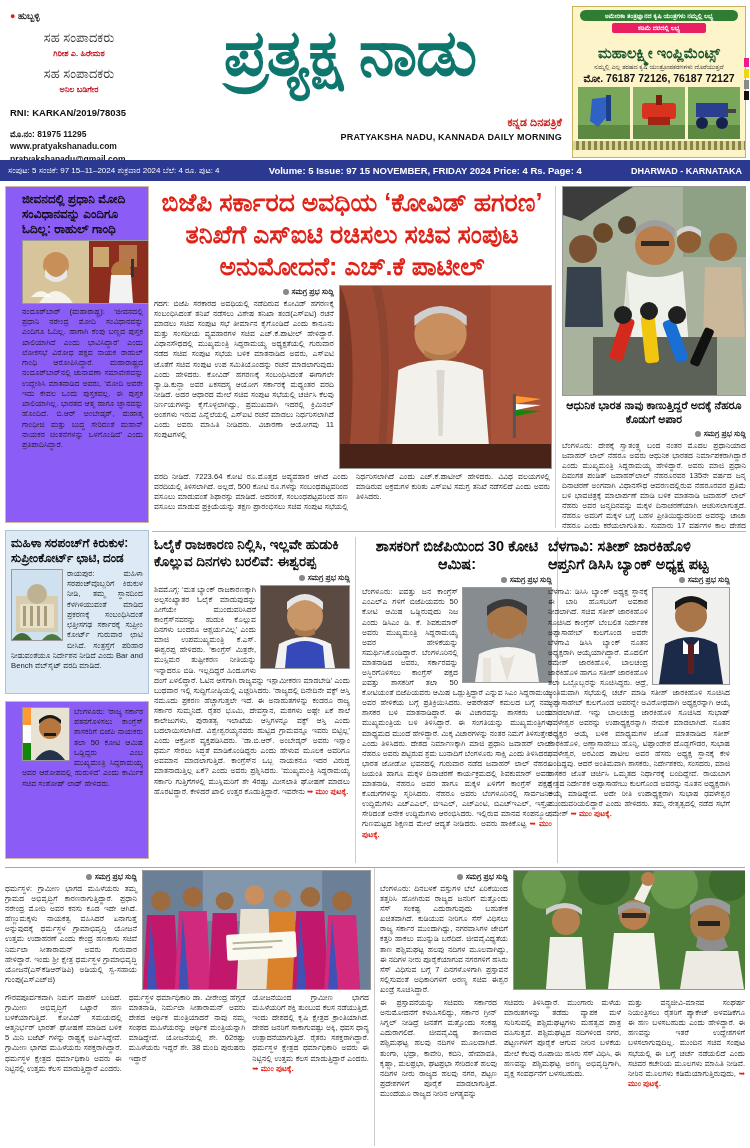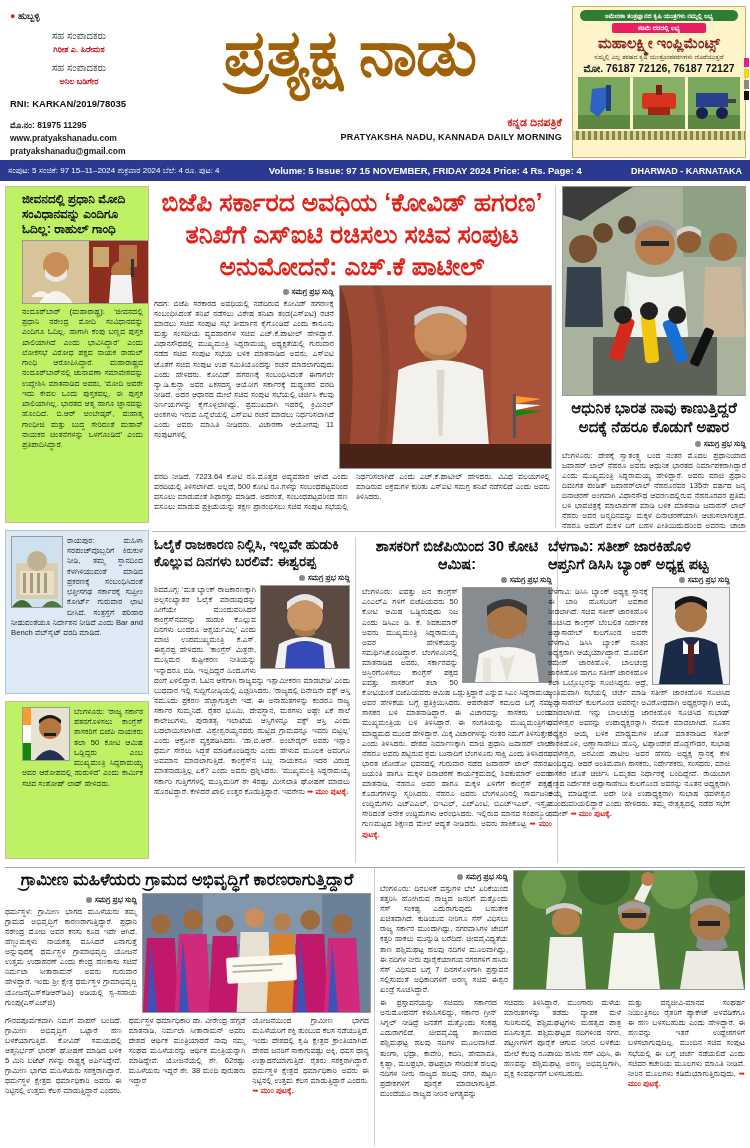--- a/index.html
+++ b/index.html
@@ -3,38 +3,38 @@
 <meta charset="utf-8">
 <style>
   html,body{margin:0;padding:0;background:#e9e9e9;}
   #page{position:relative;width:750px;height:1148px;background:#ffffff;margin:0 auto;overflow:hidden;
         font-family:"Liberation Sans","DejaVu Sans",sans-serif;color:#1a1a1a;}
   
   #masthead{position:absolute;left:0;top:0;width:750px;height:158px;}
   .mh-left{position:absolute;left:10px;top:10px;width:138px;font-size:8px;line-height:1.45;}
   .city{font-weight:bold;font-size:9px;color:#222;}
   .city .dot{color:#d21; font-size:9px;}
-  .ed-label{text-align:center;font-size:10px;color:#333;margin-top:6px;}
+  .ed-label{text-align:center;font-size:13px;color:#333;margin-top:6px;}
   .ed-name{text-align:center;font-size:8px;color:#c1121f;font-weight:bold;}
   .rni{font-weight:bold;font-size:9.5px;color:#111;margin-top:10px;}
   .mh-contact{font-size:8.5px;font-weight:bold;margin-top:8px;line-height:1.5;}
   .paper-title{position:absolute;left:138px;top:20px;width:424px;text-align:center;
-               font-size:64px;font-weight:bold;color:#a16207;line-height:1.05;letter-spacing:-1px;}
+               font-size:64px;font-weight:bold;color:#0f766e;line-height:1.05;letter-spacing:-1px;}
   .paper-sub-kn{position:absolute;left:300px;top:116px;width:262px;text-align:right;
                 color:#cf1b17;font-weight:bold;font-size:11px;}
   .paper-sub-en{position:absolute;left:260px;top:132px;width:302px;text-align:right;
                 color:#111;font-weight:bold;font-size:9px;letter-spacing:.2px;}
   
   #adbox{position:absolute;left:572px;top:6px;width:172px;height:150px;background:#fdf4c9;
          border:1px solid #c9b35a;text-align:center;overflow:hidden;}
   .ad-banner{margin:3px auto 0;width:92%;background:#2e7d32;color:#fff;font-size:6.3px;
              border-radius:6px;padding:1.5px 0;font-weight:bold;}
   .ad-ribbon{margin:2px auto 0;width:55%;background:#e91e63;color:#fff;font-size:6.3px;
              border-radius:2px;padding:1px 0;font-weight:bold;}
-  .ad-title{color:#7f1d1d;font-weight:bold;font-size:14.5px;margin-top:2px;}
+  .ad-title{color:#14532d;font-weight:bold;font-size:14.5px;margin-top:12px;}
   .ad-sub{font-size:6.4px;color:#222;margin-top:1px;}
   .ad-phone{font-size:10.5px;font-weight:bold;color:#111;margin-top:1px;}
   .ad-imgs{margin-top:2px;}
   .ad-footer{height:9px;background:#8a8540;margin-top:2px;
              background-image:repeating-linear-gradient(90deg,#d8d4a0 0 3px,#8a8540 3px 6px);}
   
   #regbar{position:absolute;right:1px;top:58px;width:5px;}
   #regbar div{width:5px;height:9px;margin-bottom:2px;}
   
   #infobar{position:absolute;left:0;top:160px;width:750px;height:21px;background:#2b3990;color:#fff;
@@ -46,37 +46,37 @@
   .body-txt{font-size:7.6px;line-height:1.33;text-align:justify;color:#1b1b1b;}
   .byline{display:flex;align-items:center;justify-content:flex-end;gap:3px;
           font-size:7.6px;font-weight:bold;color:#222;margin:2px 0;}
   .byline .bicon{width:6px;height:6px;border-radius:50%;background:#888;display:inline-block;}
   .more{color:#e02318;font-weight:bold;font-size:7.6px;}
   .hl-black{font-weight:bold;color:#0c0c0c;line-height:1.25;}
   .rule-h{position:absolute;left:152px;top:531px;width:594px;border-top:1px solid #b5b5b5;}
   
   #leftcol{position:absolute;left:5px;top:186px;width:144px;}
   .lbox{border:1px solid #d0b9a0;box-sizing:border-box;padding:5px 5px 4px;margin-bottom:7px;overflow:hidden;}
-  .lbox.peach{background:#bef264;padding-left:16px;}
+  .lbox.peach{background:#8b5cf6;padding-left:16px;}
   .lbox.blue{background:#ddeaf5;border-color:#aac4d8;}
   .lbox .hl-black{font-size:12px;margin-bottom:3px;}
   .lbox .body-txt{font-size:7.7px;}
   .ph-fl{float:left;margin:0 4px 2px 0;border:1px solid #999;}
   
   #centertop{position:absolute;left:154px;top:186px;width:402px;height:342px;overflow:hidden;
              border-right:1px solid #cccccc;box-sizing:border-box;padding-right:5px;}
   .main-hl{color:#e02318;font-weight:bold;font-size:25px;line-height:1.28;text-align:center;}
   .ma-top{display:flex;gap:5px;margin-top:3px;}
   .ma-left{width:46%;}
   .ma-photo{width:54%;}
   .ma-photo svg{border:1px solid #999;}
   .ma-bottom{column-count:2;column-gap:8px;margin-top:3px;}
   
   #righttop{position:absolute;left:562px;top:186px;width:184px;height:342px;overflow:hidden;}
-  #righttop .hl-black{font-size:15px;text-align:center;margin-top:3px;}
+  #righttop .hl-black{font-size:11px;text-align:center;margin-top:3px;}
   
   .midcol{position:absolute;top:537px;height:326px;overflow:hidden;box-sizing:border-box;}
   .midcol .hl-black{font-size:13.5px;margin-bottom:2px;}
   .ph-fr{float:right;margin:0 0 2px 4px;border:1px solid #999;}
   #midcol2{left:154px;width:202px;border-right:1px solid #ccc;padding-right:5px;}
   #midcol3{left:362px;width:196px;border-right:1px solid #ccc;padding-right:5px;}
   #midcol4{left:548px;width:182px;}
   
   #bottom{position:absolute;left:5px;top:867px;width:740px;height:278px;border-top:1px solid #a8a8a8;
           display:flex;}
@@ -170,20 +170,21 @@
         <rect x="70" y="6" width="16" height="20" fill="#c9a76f"></rect>
         <rect x="96" y="4" width="18" height="22" fill="#b6774a"></rect>
         <circle cx="98" cy="30" r="10" fill="#b5793f"></circle>
         <path d="M88 34 L108 34 L110 62 L86 62 Z" fill="#f2f2f2"></path>
         <rect x="108" y="18" width="3" height="18" fill="#333"></rect>
       </svg>
       <div class="body-txt">ನಂದೂರ್‌ಬಾರ್ (ಮಹಾರಾಷ್ಟ್ರ): ‘ಜೀವನದಲ್ಲಿ ಪ್ರಧಾನಿ ನರೇಂದ್ರ ಮೋದಿ ಸಂವಿಧಾನವನ್ನು ಎಂದಿಗೂ ಓದಿಲ್ಲ. ಹಾಗಾಗಿ ಕೆಂಪು ಬಣ್ಣದ ಪುಸ್ತಕ ಖಾಲಿಯಾಗಿದೆ ಎಂದು ಭಾವಿಸಿದ್ದಾರೆ’ ಎಂದು ಲೋಕಸಭೆ ವಿರೋಧ ಪಕ್ಷದ ನಾಯಕ ರಾಹುಲ್ ಗಾಂಧಿ ಆರೋಪಿಸಿದ್ದಾರೆ. ಮಹಾರಾಷ್ಟ್ರದ ನಂದೂರ್‌ಬಾರ್‌ನಲ್ಲಿ ಚುನಾವಣಾ ಸಮಾವೇಶವನ್ನು ಉದ್ದೇಶಿಸಿ ಮಾತನಾಡಿದ ಅವರು, ‘ಮೋದಿ ಅವರೇ ಇದು ಕೇವಲ ಒಂದು ಪುಸ್ತಕವಲ್ಲ. ಈ ಪುಸ್ತಕ ಖಾಲಿಯಾಗಿಲ್ಲ. ಭಾರತದ ಆತ್ಮ ಹಾಗೂ ಜ್ಞಾನವನ್ನು ಹೊಂದಿದೆ. ಬಿ.ಆರ್ ಅಂಬೇಡ್ಕರ್, ಮಹಾತ್ಮ ಗಾಂಧೀಜಿ ಮತ್ತು ಬುದ್ಧ ಸೇರಿದಂತೆ ಮಹಾನ್ ನಾಯಕರ ಚಿಂತನೆಗಳನ್ನು ಒಳಗೊಂಡಿದೆ’ ಎಂದು ಪ್ರತಿಪಾದಿಸಿದ್ದಾರೆ.</div>
     </div>
 
     <div class="lbox blue" style="height:164px;">
+      <div class="hl-black">ಮಹಿಳಾ ಸರಪಂಚ್‌ಗೆ ಕಿರುಕುಳ: ಸುಪ್ರೀಂಕೋರ್ಟ್ ಛಾಟಿ, ದಂಡ</div>
       <svg class="ph-fl" width="50" height="70" viewBox="0 0 50 70">
         <rect width="50" height="70" fill="#cfe0ee"></rect>
         <rect x="4" y="26" width="42" height="36" fill="#d8cdb0"></rect>
         <circle cx="25" cy="24" r="10" fill="#bfb292"></circle>
         <rect x="8" y="34" width="34" height="24" fill="#e7dfc6"></rect>
         <rect x="11" y="36" width="3" height="20" fill="#a99c7c"></rect>
         <rect x="18" y="36" width="3" height="20" fill="#a99c7c"></rect>
         <rect x="25" y="36" width="3" height="20" fill="#a99c7c"></rect>
         <rect x="32" y="36" width="3" height="20" fill="#a99c7c"></rect>
         <path d="M0 70 Q10 56 20 70 Z" fill="#3f6d33"></path>
@@ -324,21 +325,20 @@
       <path d="M12 56 Q38 42 64 56 L70 96 L6 96 Z" fill="#1c2a4a"></path>
       <path d="M30 52 L38 60 L46 52 L46 66 L30 66 Z" fill="#ffffff"></path>
       <rect x="35" y="56" width="6" height="30" fill="#5c1f1f"></rect>
     </svg>
     <div class="body-txt"><span>ಬೆಳಗಾವಿ: ಡಿಸಿಸಿ ಬ್ಯಾಂಕ್ ಅಧ್ಯಕ್ಷ ಸ್ಥಾನಕ್ಕೆ ಈ ಬಾರಿ ಹೊಸಬರಿಗೆ ಅವಕಾಶ ನೀಡಲಾಗಿದೆ. ಸಚಿವ ಸತೀಶ್ ಜಾರಕಿಹೊಳಿ ಸೂಚಿಸಿದ ಕಾಂಗ್ರೆಸ್ ಬೆಂಬಲಿತ ನಿರ್ದೇಶಕ ಅಪ್ಪಾಸಾಹೇಬ್ ಕುಲಗೊಂಡ ಅವರೇ ಬೆಳಗಾವಿ ಡಿಸಿಸಿ ಬ್ಯಾಂಕ್ ನೂತನ ಅಧ್ಯಕ್ಷರಾಗಿ ಆಯ್ಕೆಯಾಗಿದ್ದಾರೆ. ಮೊದಲಿಗೆ ರಮೇಶ್ ಜಾರಕಿಹೊಳಿ, ಬಾಲಚಂದ್ರ ಜಾರಕಿಹೊಳಿ ಹಾಗೂ ಸತೀಶ್ ಜಾರಕಿಹೊಳಿ ತಲಾ ಒಬ್ಬೊಬ್ಬರನ್ನು ಸೂಚಿಸಿದ್ದರು. ಆದ್ರೆ, ಅಂತಿಮವಾಗಿ ಸಭೆಯಲ್ಲಿ ಚರ್ಚೆ ಮಾಡಿ ಸತೀಶ್ ಜಾರಕಿಹೊಳಿ ಸೂಚಿಸಿದ ಅಪ್ಪಾಸಾಹೇಬ್ ಕುಲಗೊಂಡ ಅವರನ್ನೇ ಅವಿರೋಧವಾಗಿ ಅಧ್ಯಕ್ಷರನ್ನಾಗಿ ಆಯ್ಕೆ ಮಾಡಲಾಗಿದೆ. ಇನ್ನು ಬಾಲಚಂದ್ರ ಜಾರಕಿಹೊಳಿ ಸೂಚಿಸಿದ ಸುಭಾಷ್ ಢವಳೇಶ್ವರ ಅವರನ್ನು ಉಪಾಧ್ಯಕ್ಷರನ್ನಾಗಿ ನೇಮಕ ಮಾಡಲಾಗಿದೆ. ನೂತನ ಅಧ್ಯಕ್ಷರ ಆಯ್ಕೆ ಬಳಿಕ ಮಾಧ್ಯಮಗಳ ಜೊತೆ ಮಾತನಾಡಿದ ಸತೀಶ್ ಜಾರಕಿಹೊಳಿ, ಅಣ್ಣಾಸಾಹೇಬು ಹೊನ್ನಿ, ಟಿಪ್ಪಾಂಡೇಶ ದೊಡ್ಡಗೌಡರ, ಸುಭಾಷ ಢವಳೇಶ್ವರ, ಅರವಿಂದ ಪಾಟೀಲ ಅವರ ಹೆಸರು ಅಧ್ಯಕ್ಷ ಸ್ಥಾನಕ್ಕೆ ಕೇಳಿ ಬಂದಿದ್ದವು. ಆದರೆ ಅಂತಿಮವಾಗಿ ಶಾಸಕರು, ನಿರ್ದೇಶಕರು, ಸಂಸದರು, ಮಾಜಿ ಶಾಸಕರ ಜೊತೆ ಚರ್ಚಿಸಿ ಒಮ್ಮತದ ನಿರ್ಧಾರಕ್ಕೆ ಬಂದಿದ್ದೇವೆ. ರಾಯಬಾಗ ಕ್ಷೇತ್ರದ ನಿರ್ದೇಶಕ ಅಪ್ಪಾಸಾಹೇಬು ಕುಲಗೊಂಡ ಅವರನ್ನು ನೂತನ ಅಧ್ಯಕ್ಷರಾಗಿ ಆಯ್ಕೆ ಮಾಡಿದ್ದೇವೆ. ಅದೇ ರೀತಿ ಉಪಾಧ್ಯಕ್ಷರಾಗಿ ಸುಭಾಷ ಢವಳೇಶ್ವರ ಮುಂದುವರಿಯಲಿದ್ದಾರೆ ಎಂದು ಹೇಳಿದರು. ತಮ್ಮ ನೇತೃತ್ವದಲ್ಲಿ ನಡೆದ ಸಭೆಗೆ ರಮೇಶ್</span> <span class="more">➥ ಮುಂ ಪುಟಕ್ಕೆ.</span></div>
   </div>
 
   <div id="bottom">
 
     <div id="bleft" class="b-half">
-      <div class="b-hl">ಗ್ರಾಮೀಣ ಮಹಿಳೆಯರು ಗ್ರಾಮದ ಅಭಿವೃದ್ಧಿಗೆ ಕಾರಣರಾಗುತ್ತಿದ್ದಾರೆ</div>
       <div class="b-top">
         <div class="b-intro">
           <div class="byline">
               <span class="bicon"></span>
               <span>ಸಮಗ್ರ ಪ್ರಭ ಸುದ್ದಿ</span>
             </div>
           <div class="body-txt">ಧರ್ಮಸ್ಥಳ: ಗ್ರಾಮೀಣ ಭಾಗದ ಮಹಿಳೆಯರು ತಮ್ಮ ಗ್ರಾಮದ ಅಭಿವೃದ್ಧಿಗೆ ಕಾರಣರಾಗುತ್ತಿದ್ದಾರೆ. ಪ್ರಧಾನಿ ನರೇಂದ್ರ ಮೋದಿ ಅವರ ಕನಸು ಕೂಡ ಇದೇ ಆಗಿದೆ. ಹೆಣ್ಣುಮಕ್ಕಳು ನಾಯಕತ್ವ ವಹಿಸಿದರೆ ಏನಾಗುತ್ತೆ ಅನ್ನುವುದಕ್ಕೆ ಧರ್ಮಸ್ಥಳ ಗ್ರಾಮಾಭಿವೃದ್ಧಿ ಯೋಜನೆ ಉತ್ತಮ ಉದಾಹರಣೆ ಎಂದು ಕೇಂದ್ರ ಹಣಕಾಸು ಸಚಿವೆ ನಿರ್ಮಲಾ ಸೀತಾರಾಮನ್ ಅವರು ಗುರುವಾರ ಹೇಳಿದ್ದಾರೆ. ಇಂದು ಶ್ರೀ ಕ್ಷೇತ್ರ ಧರ್ಮಸ್ಥಳ ಗ್ರಾಮಾಭಿವೃದ್ಧಿ ಯೋಜನೆ(ಎಸ್‌ಕೆಡಿಆರ್‌ಡಿಪಿ) ಅಡಿಯಲ್ಲಿ ಸ್ವ-ಸಹಾಯ ಗುಂಪು(ಎಸ್‌ಎಚ್‌ಜಿ)</div>
         </div>
         <div class="b-photo">
           <svg width="100%" height="118" viewBox="0 0 228 118" preserveAspectRatio="none">

